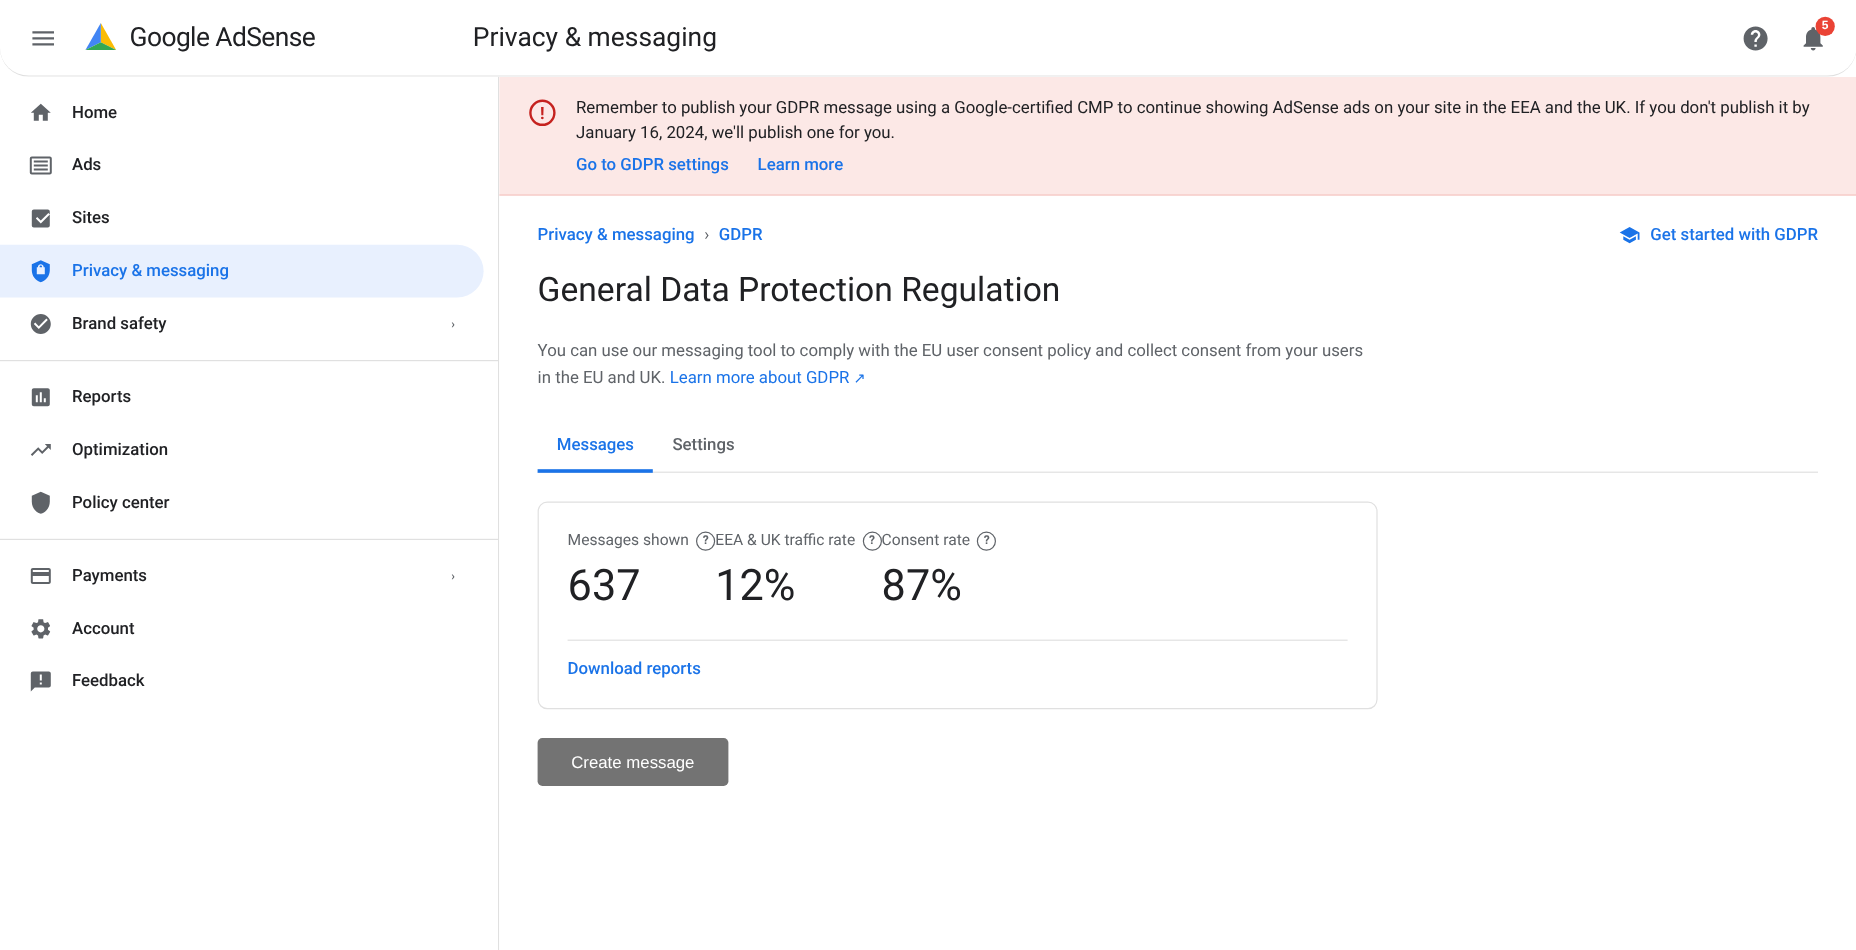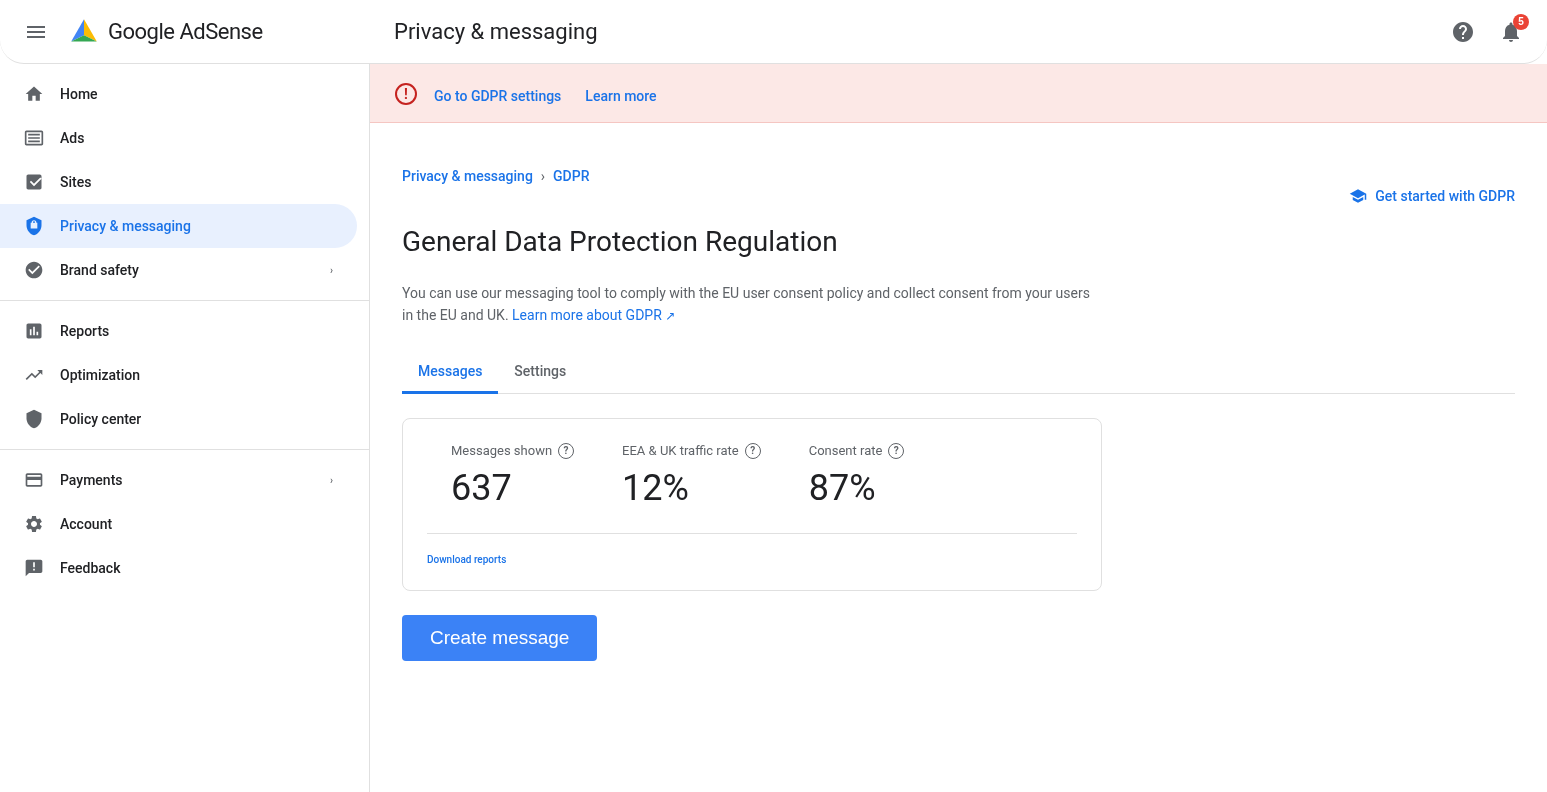--- a/index.html
+++ b/index.html
@@ -91,21 +91,21 @@
 
     
     .main-layout {
       display: flex;
       flex: 1;
       overflow: hidden;
     }
 
     
     .sidebar {
-      width: 370px;
+      width: 416px;
       flex-shrink: 0;
       border-right: 1px solid #e0e0e0;
       overflow-y: auto;
       padding: 8px 0;
       background: #fff;
     }
     .nav-item {
       display: flex;
       align-items: center;
       gap: 16px;
@@ -206,21 +206,20 @@
     .breadcrumb-current { color: #1a73e8; font-weight: 500; text-align: center; }
     .breadcrumb-action {
       margin-left: auto;
       display: flex;
       align-items: center;
       gap: 8px;
       color: #1a73e8;
       font-weight: 500;
       cursor: pointer;
       font-size: 14px;
-      margin-top: 40px;
     }
 
     
     .page-title {
       font-size: 28px;
       font-weight: 400;
       color: #202124;
       margin-bottom: 24px;
     }
     .page-description {
@@ -258,23 +257,21 @@
     
     .stats-card {
       border: 1px solid #e0e0e0;
       border-radius: 8px;
       padding: 24px;
       margin-bottom: 24px;
       max-width: 700px;
     }
     .stats-row {
       display: flex;
-      gap: 48px;
       margin-bottom: 24px;
-      margin-left: 24px;
     }
     .stat-item { }
     .stat-label {
       font-size: 13px;
       color: #5f6368;
       display: flex;
       align-items: center;
       gap: 6px;
       margin-bottom: 8px;
     }
@@ -297,34 +294,34 @@
       cursor: pointer;
       flex-shrink: 0;
     }
     .stats-divider {
       height: 1px;
       background: #e0e0e0;
       margin-bottom: 16px;
     }
     .download-link {
       color: #1a73e8;
-      font-size: 10px;
+      font-size: 14px;
       font-weight: 500;
       cursor: pointer;
       text-decoration: none;
     }
 
     
     .create-btn {
-      background: #3b82f6;
+      background: #737373;
       color: #fff;
       border: none;
       border-radius: 4px;
       padding: 12px 28px;
-      font-size: 19px;
+      font-size: 14px;
       font-weight: 500;
       cursor: pointer;
       display: inline-flex;
       align-items: center;
       text-align: right;
     }
   </style>
 </head>
 <body>
 
@@ -474,20 +471,21 @@
   </nav>
 
   <main class="content">
 
     <div class="alert-banner">
       <svg class="alert-icon" viewBox="0 0 24 24">
         <circle cx="12" cy="12" r="10" fill="none" stroke="#c5221f" stroke-width="2"></circle>
         <text x="12" y="17" text-anchor="middle" fill="#c5221f" font-size="14" font-weight="700">!</text>
       </svg>
       <div>
+        <div class="alert-text">Remember to publish your GDPR message using a Google-certified CMP to continue showing AdSense ads on your site in the EEA and the UK. If you don't publish it by January 16, 2024, we'll publish one for you.</div>
         <div class="alert-links">
           <a class="alert-link">Go to GDPR settings</a>
           <a class="alert-link">Learn more</a>
         </div>
       </div>
     </div>
 
     <div class="page-content">
 
       

